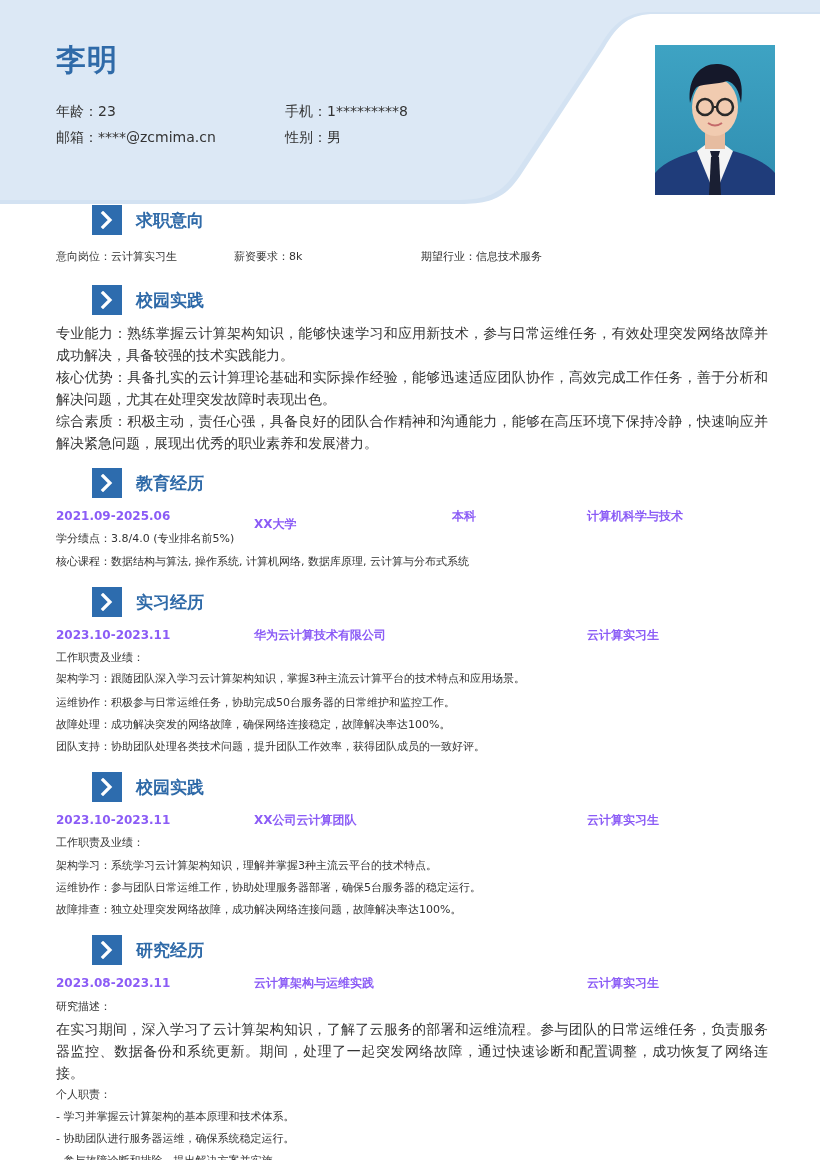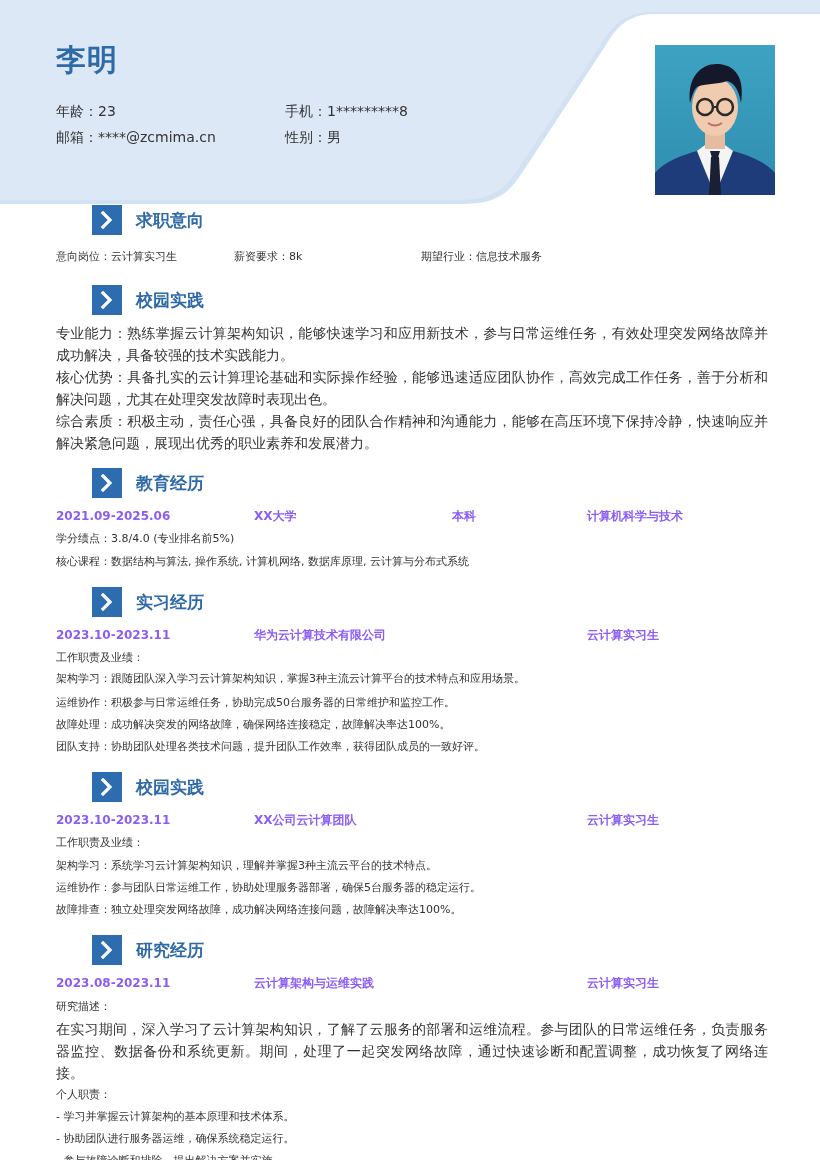--- a/index.html
+++ b/index.html
@@ -93,21 +93,21 @@
 <div class="section-head" style="top:468px;">
   <div class="sec-icon">
     <svg width="14" height="18" viewBox="0 0 14 18">
         <path d="M3,2 L10,9 L3,16" fill="none" stroke="#fff" stroke-width="3.2" stroke-linecap="square"></path>
       </svg>
   </div>
   <div class="sec-title">教育经历</div>
 </div>
 <div class="row" style="top:505px;">
   <span style="left:0;">2021.09-2025.06</span>
-  <span style="left:198px;">XX大学</span>
+  <span style="left:198px;margin-top:8px;">XX大学</span>
   <span style="left:396px;">本科</span>
   <span style="left:531px;">计算机科学与技术</span>
 </div>
 <div class="line" style="top:528px;">学分绩点：3.8/4.0 (专业排名前5%)</div>
 <div class="line" style="top:551px;">核心课程：数据结构与算法, 操作系统, 计算机网络, 数据库原理, 云计算与分布式系统</div>
 
 <div class="section-head" style="top:587px;">
   <div class="sec-icon">
     <svg width="14" height="18" viewBox="0 0 14 18">
         <path d="M3,2 L10,9 L3,16" fill="none" stroke="#fff" stroke-width="3.2" stroke-linecap="square"></path>

